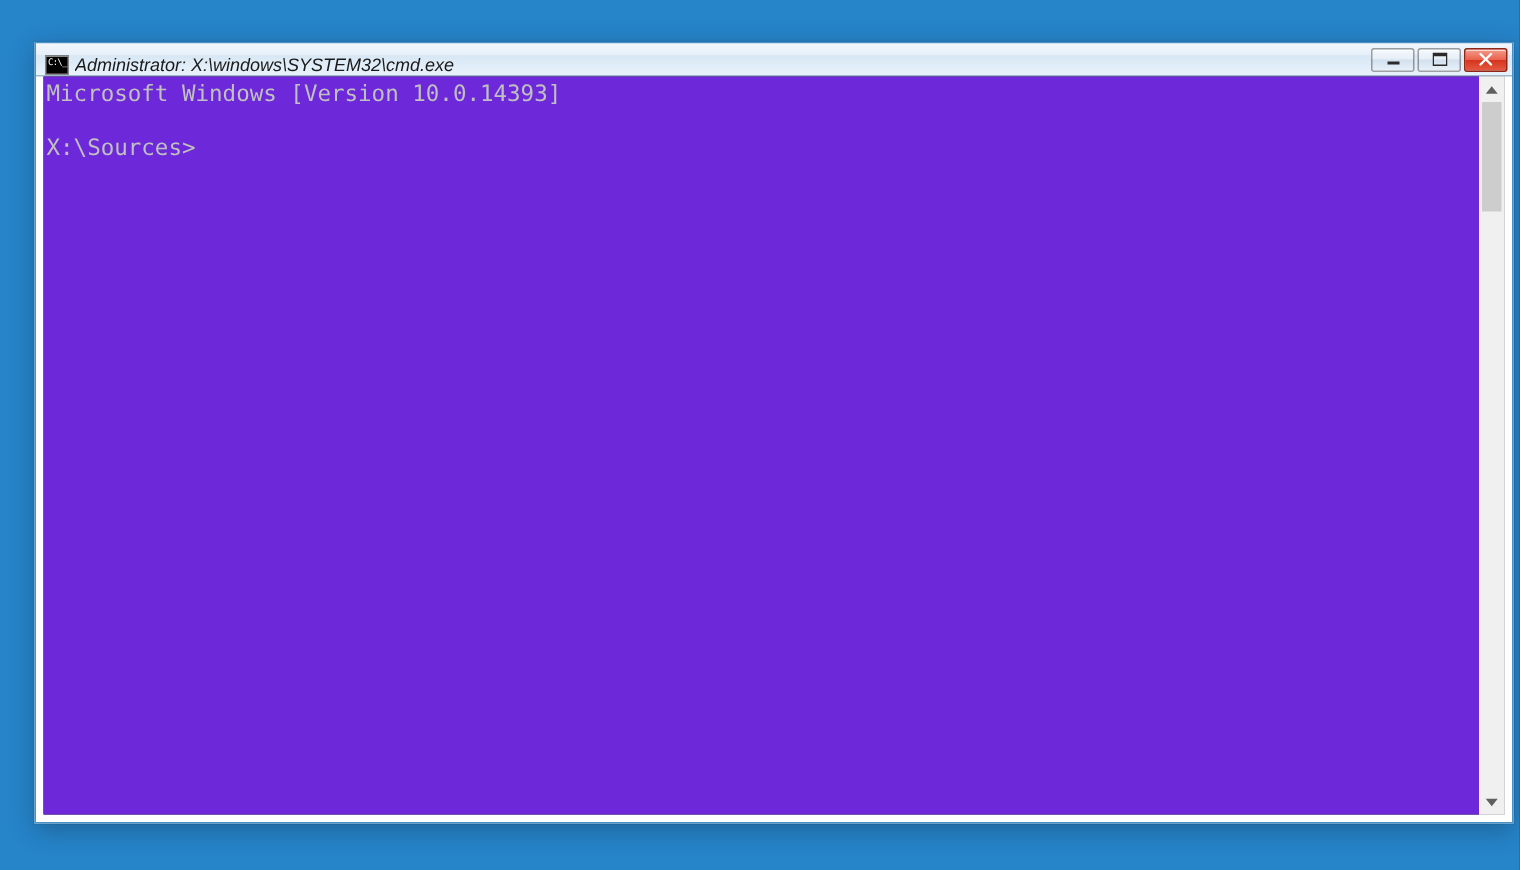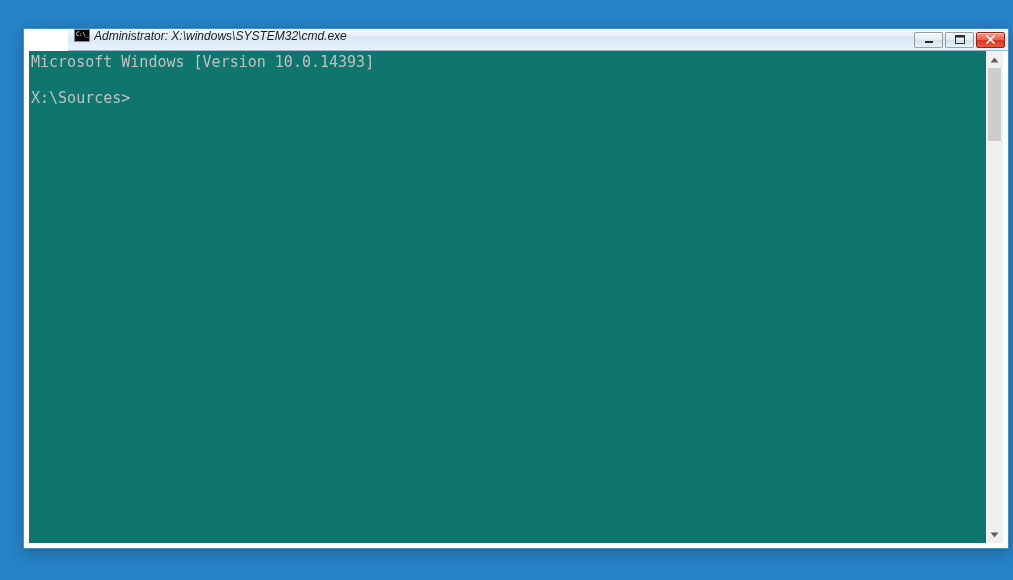--- a/index.html
+++ b/index.html
@@ -21,24 +21,23 @@
       width: 986px;
       height: 521px;
       background: #fff;
       border: 1px solid #4a92c5;
       box-shadow: 0 0 0 1px rgba(0,0,0,0.05), 0 4px 16px rgba(0,0,0,0.25);
     }
     .titlebar {
       height: 22px;
       background: linear-gradient(to bottom, #f3f7fb 0%, #e6effa 35%, #d8e7f5 36%, #e8f2fb 100%);
       display: flex;
-      align-items: flex-start;
+      align-items: flex-end;
       border-bottom: 1px solid #9db8cf;
       position: relative;
-      margin-left: 44px;
     }
     .title-icon {
       width: 16px;
       height: 13px;
       margin-left: 6px;
       margin-right: 4px;
       background: #000;
       border: 1px solid #888;
       position: relative;
       flex-shrink: 0;
@@ -94,21 +93,21 @@
     .client-area {
       position: absolute;
       left: 5px;
       top: 22px;
       right: 5px;
       bottom: 5px;
       display: flex;
       background: #000;
     }
     .console {
-      background: #0f766e;
+      background: #6d28d9;
       flex: 1;
       height: 100%;
       padding: 2px 2px;
       font-family: Consolas, "Lucida Console", monospace;
       font-size: 15px;
       line-height: 18px;
       color: #c0c0c0;
       white-space: pre;
       overflow: hidden;
     }

